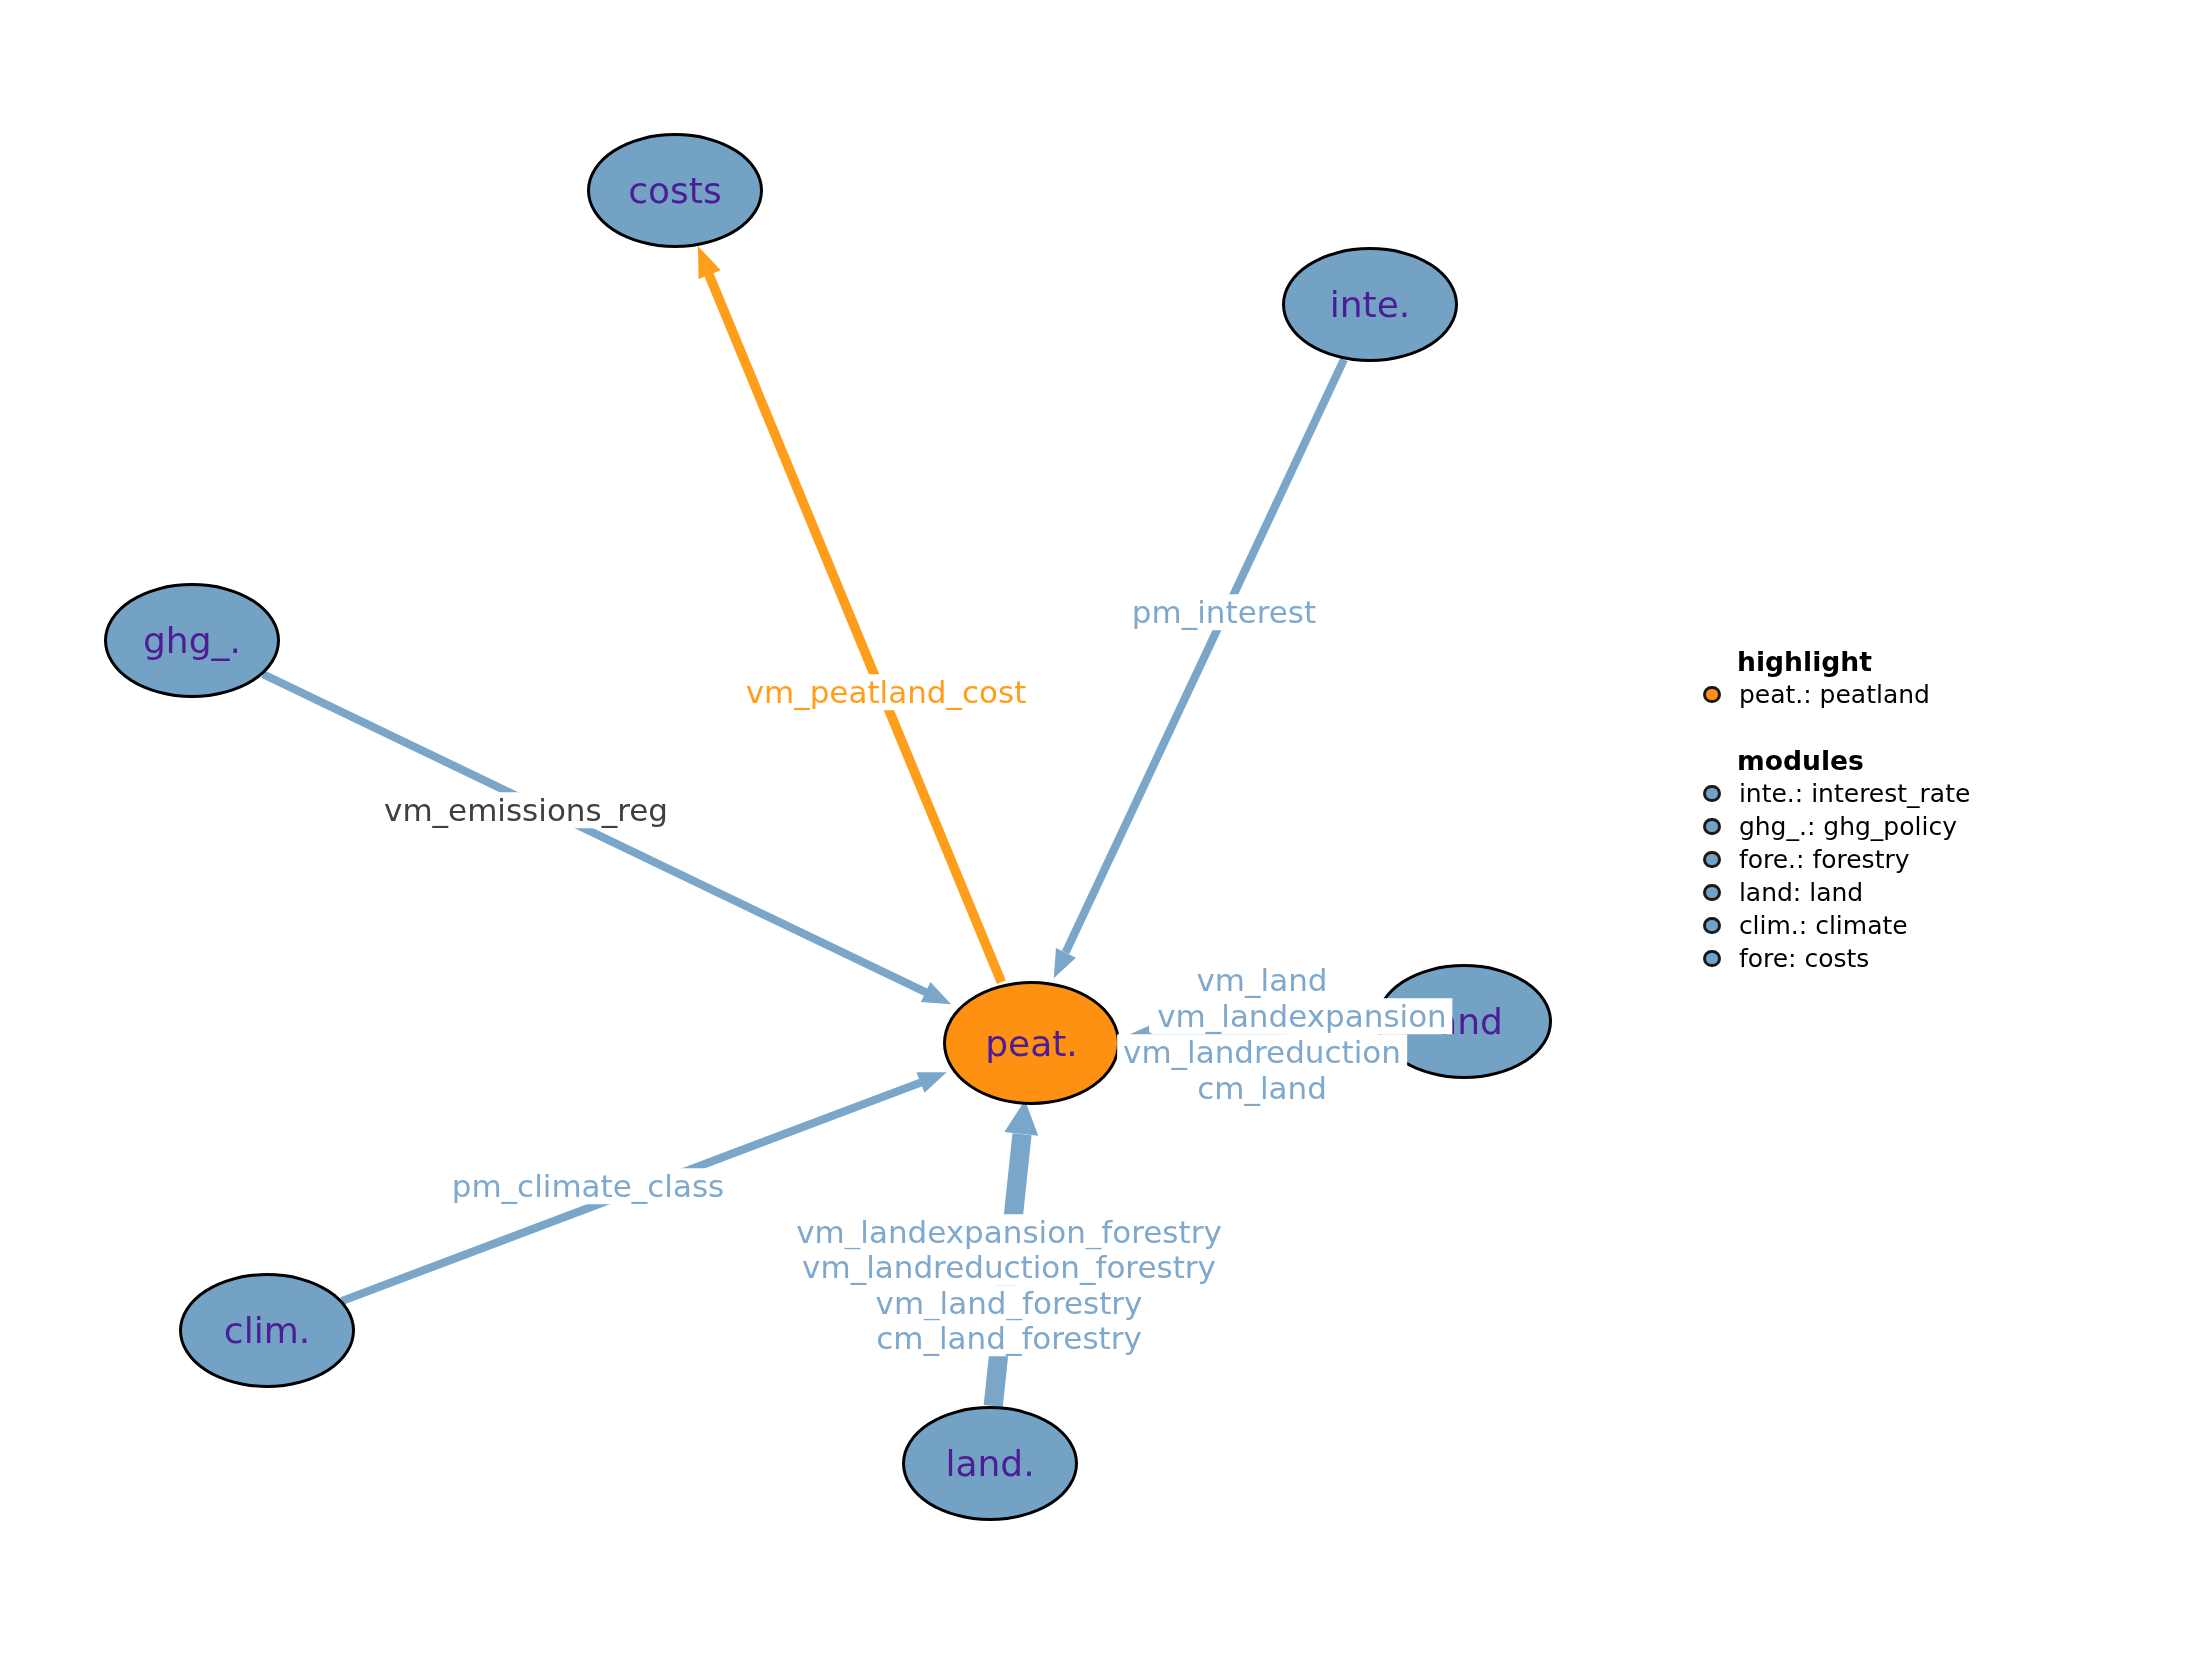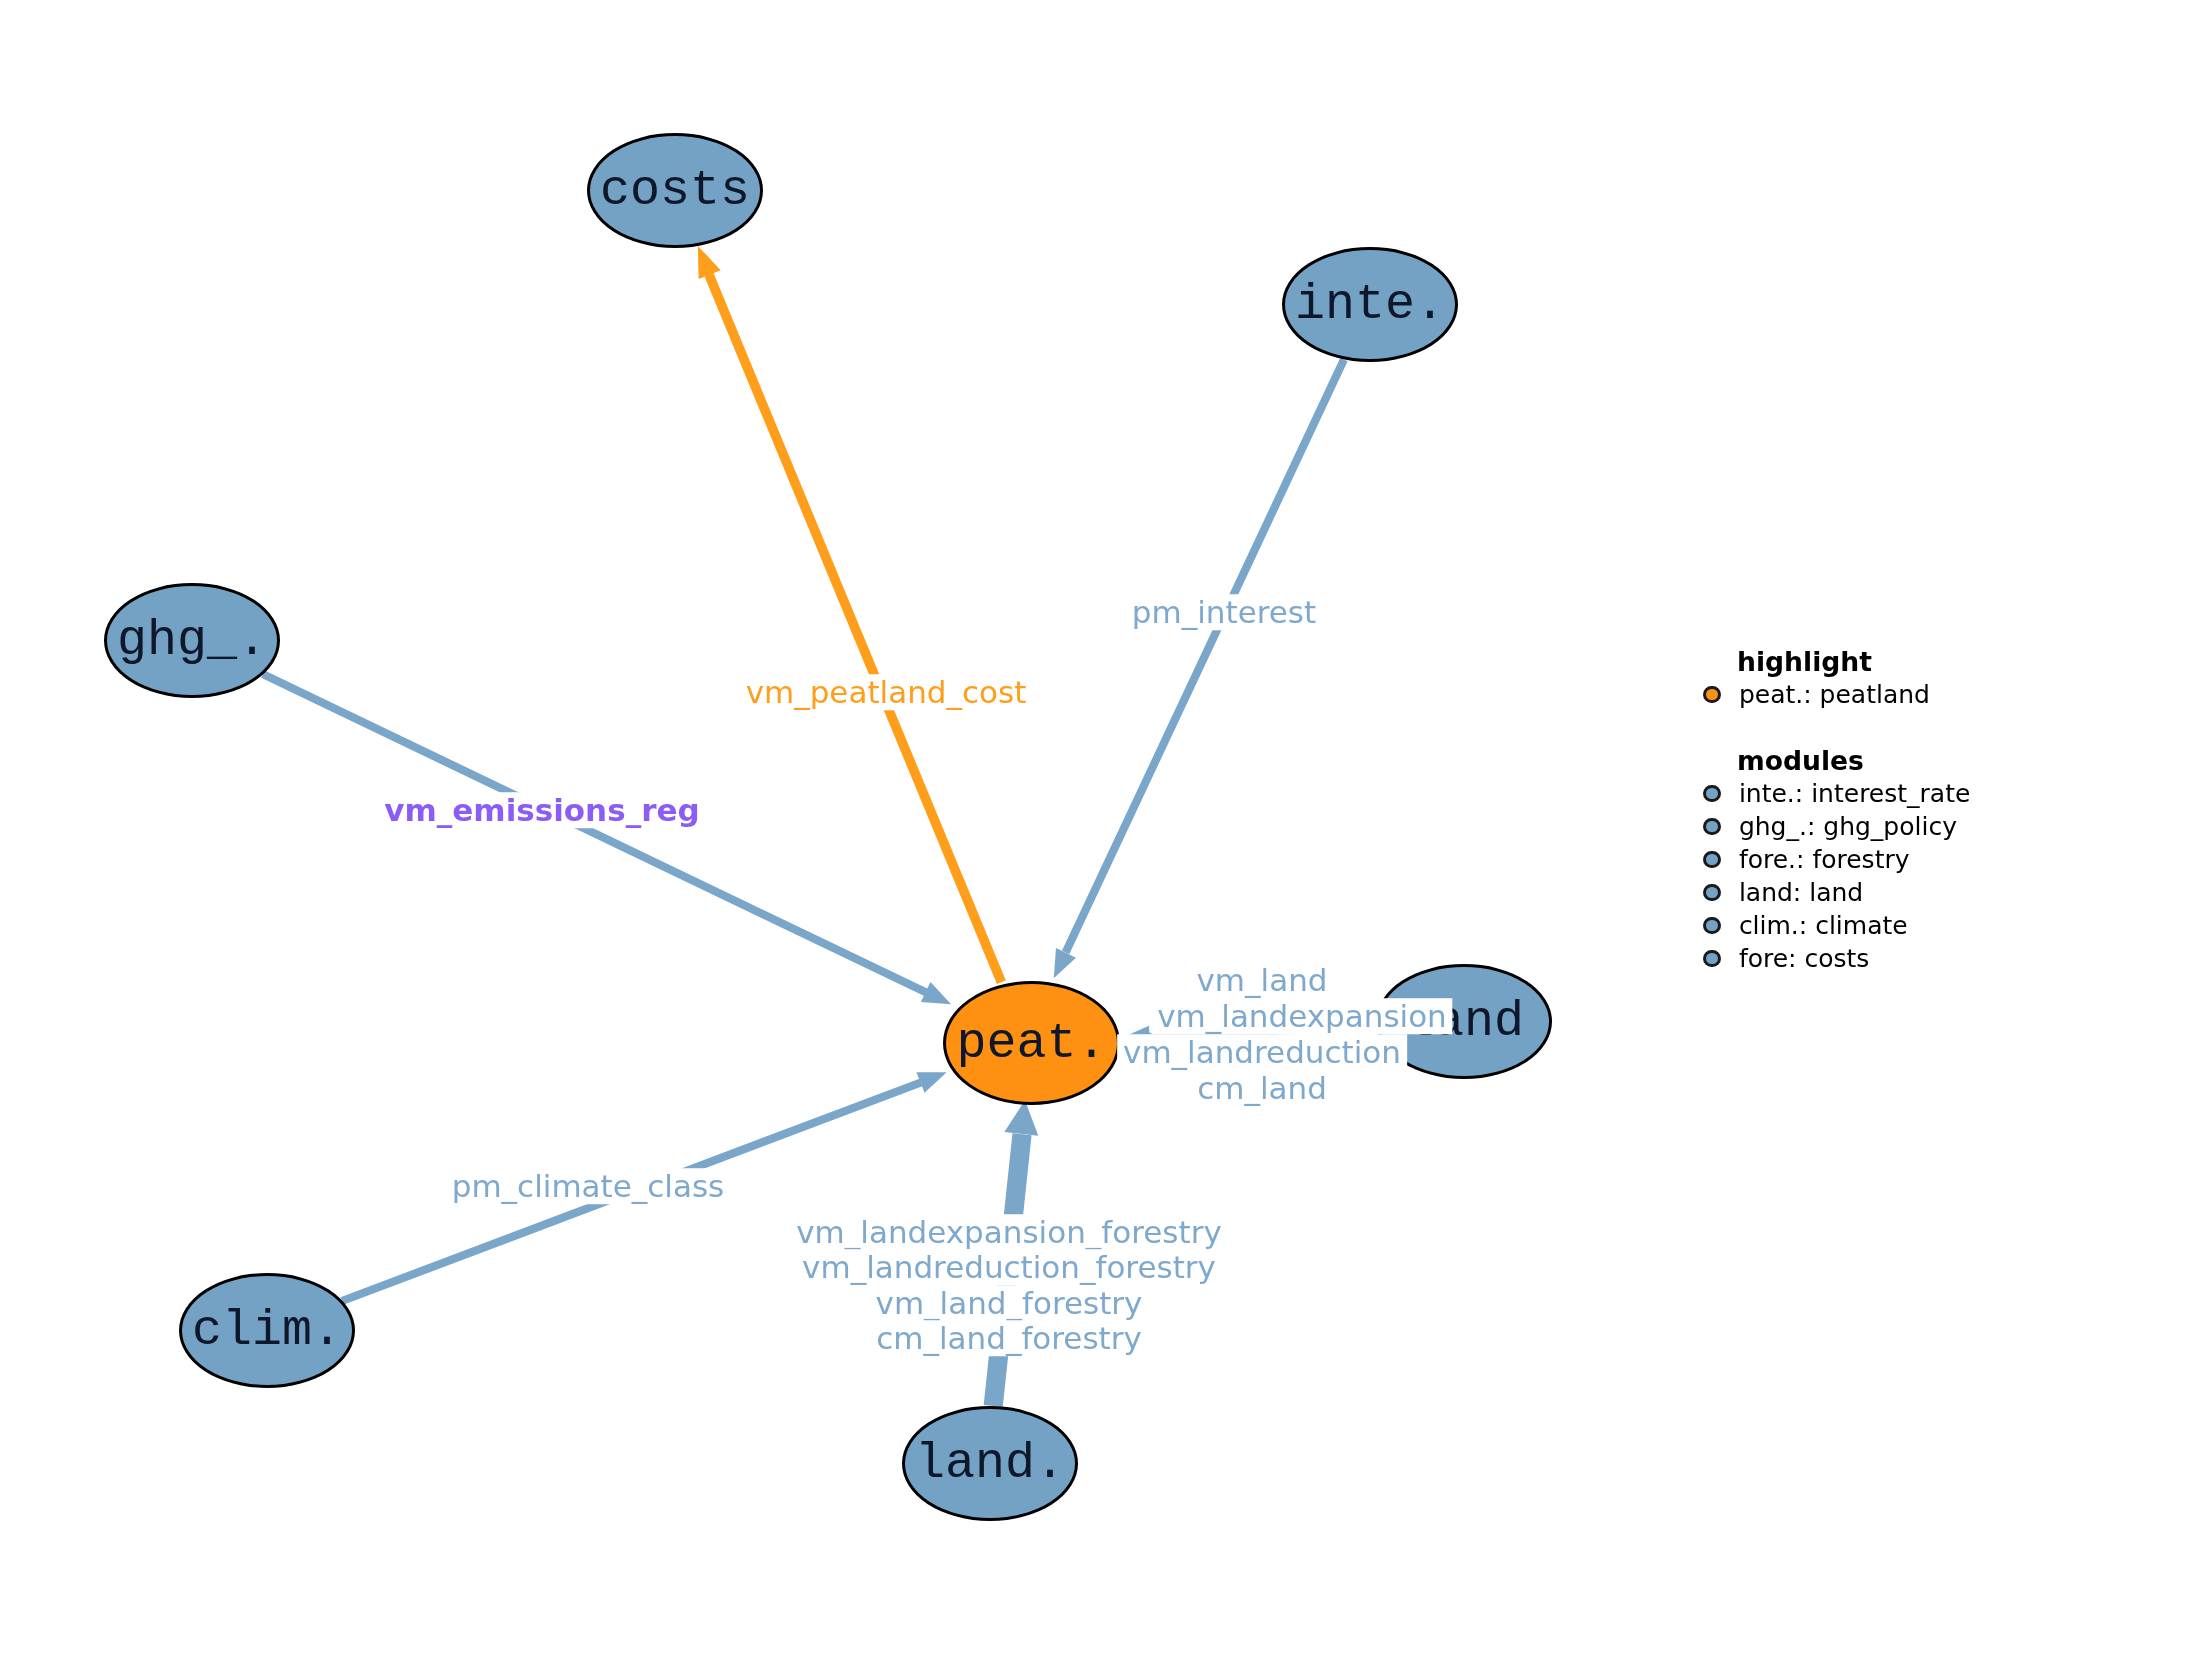--- a/index.html
+++ b/index.html
@@ -1,21 +1,21 @@
 <!DOCTYPE html>
 <html style="font-size:11.8px"><head>
 <meta charset="utf-8">
 <style>
   html,body{margin:0;padding:0;background:#ffffff;}
   body{font-family:"DejaVu Sans", sans-serif;}
   .canvas{position:relative;width:2205px;height:1654px;background:#ffffff;overflow:hidden;}
   .edges{position:absolute;left:0;top:0;width:2205px;height:1654px;z-index:1;}
   .node{position:absolute;z-index:2;border-radius:50%;border:3.7px solid #000;
         display:flex;align-items:center;justify-content:center;
-        font-size:50px;color:#0f172a;box-sizing:border-box;font-family:Liberation Mono, monospace;}
+        font-size:36px;color:#4c1d95;box-sizing:border-box;}
   .node-std{width:176px;height:115px;}
   .node-big{width:177px;height:124px;}
   .elabel{position:absolute;z-index:3;transform:translate(-50%,-50%);
           font-size:31px;white-space:nowrap;background:#ffffff;padding:1.5px 5.9px;
           line-height:32.5px;}
   .legend{position:absolute;left:1699px;top:645px;width:458px;z-index:4;font-size:25px;color:#000;}
   .lg-head{height:33px;line-height:33px;padding-left:38px;font-weight:bold;font-size:26.6px;}
   .lg-row{height:33px;display:flex;align-items:center;padding-left:4.4px;}
   .lg-row .dot{width:11.8px;height:11.8px;border-radius:50%;border:3px solid #1a1a1a;
                margin-right:17.7px;flex:0 0 auto;}
@@ -70,21 +70,21 @@
   <div class="node node-std" style="left: 1376px; top: 964px; background: rgb(116, 162, 197);">land</div>
 
   <div class="node node-std" style="left: 179px; top: 1273px; background: rgb(116, 162, 197);">clim.</div>
 
   <div class="node node-std" style="left: 902px; top: 1406px; background: rgb(116, 162, 197);">land.</div>
 
   <div class="elabel" style="left: 886px; top: 692px; color: rgb(255, 158, 27);">vm_peatland_cost</div>
 
   <div class="elabel" style="left: 1224px; top: 612px; color: rgb(127, 169, 204);">pm_interest</div>
 
-  <div class="elabel" style="left: 542px; top: 810px; color: #8b5cf6; font-weight: bold;">vm_emissions_reg</div>
+  <div class="elabel" style="left: 526px; top: 810px; color: #404040;">vm_emissions_reg</div>
 
   <div class="elabel" style="left: 588px; top: 1186px; color: rgb(127, 169, 204);">pm_climate_class</div>
 
   <div class="elabel" style="left: 1262px; top: 980px; color: rgb(127, 169, 204);">vm_land</div>
   <div class="elabel" style="left: 1262px; top: 1016px; color: rgb(127, 169, 204); margin-left: 40px;">vm_landexpansion</div>
   <div class="elabel" style="left: 1262px; top: 1052px; color: rgb(127, 169, 204);">vm_landreduction</div>
   <div class="elabel" style="left: 1262px; top: 1088px; color: rgb(127, 169, 204);">cm_land</div>
 
   <div class="elabel" style="left: 1009px; top: 1232px; color: rgb(127, 169, 204);">vm_landexpansion_forestry</div>
   <div class="elabel" style="left: 1009px; top: 1267px; color: rgb(127, 169, 204);">vm_landreduction_forestry</div>

